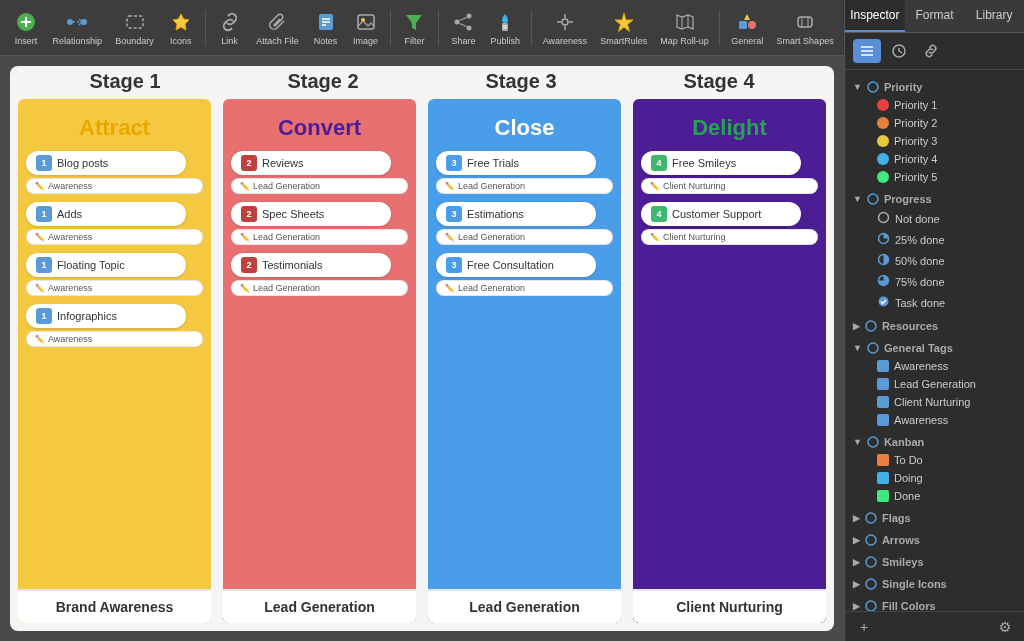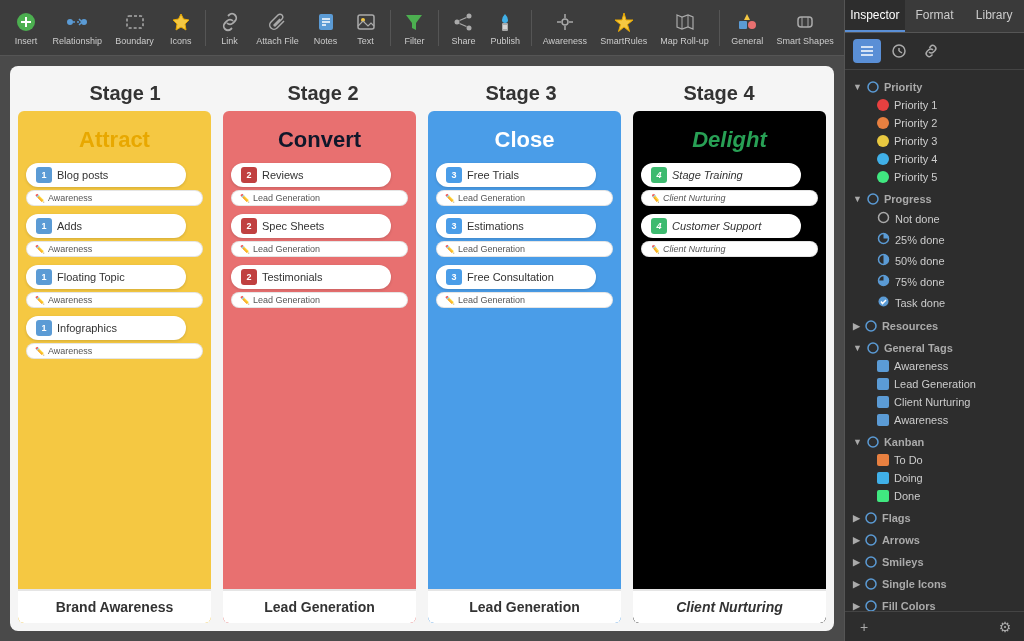--- a/index.html
+++ b/index.html
@@ -32,31 +32,31 @@
     .tree-section-header .arrow { font-size: 9px; margin-right: 4px; }
     .tree-sub { padding-left: 16px; }
     .panel-bottom { display: flex; align-items: center; justify-content: space-between; padding: 4px 8px; border-top: 1px solid #444; height: 30px; }
     .panel-bottom-btn { width: 22px; height: 22px; display: flex; align-items: center; justify-content: center; cursor: pointer; color: #aaa; font-size: 14px; border-radius: 4px; }
 
     
     #main { position: absolute; top: 56px; left: 0; right: 180px; bottom: 0; background: #4a4a4a; display: flex; flex-direction: column; overflow: hidden; }
 
     
     #kanban { margin: 10px; background: #f5f5f5; border-radius: 8px; flex: 1; overflow: hidden; display: flex; flex-direction: column; }
-    .stages-row { display: flex; padding: 16px 16px 6px 16px; gap: 0; }
+    .stages-row { display: flex; padding: 4px 16px 6px 16px; gap: 0; }
     .stage-label { flex: 1; text-align: center; font-size: 20px; font-weight: bold; color: #333; }
     .columns-row { display: flex; flex: 1; position: relative; margin: 0 8px 8px 8px; gap: 12px; }
     .col { flex: 1; border-radius: 6px; position: relative; display: flex; flex-direction: column; padding: 10px 8px; overflow: hidden; }
     .col-attract { background: #f5c842; }
     .col-convert { background: #e87070; }
     .col-close { background: #4a9de8; }
-    .col-delight { background: #000000; font-style: italic; }
+    .col-delight { background: #4c1d95; }
     .col-title { font-size: 22px; font-weight: bold; text-align: center; padding: 6px 0 10px 0; }
     .col-attract .col-title { color: #e8a800; }
-    .col-convert .col-title { color: #0f172a; }
+    .col-convert .col-title { color: #4c1d95; }
     .col-close .col-title { color: #fff; }
     .col-delight .col-title { color: #28a055; }
     .col-footer { position: absolute; bottom: 0; left: 0; right: 0; background: #fff; border-radius: 0 0 6px 6px; padding: 8px 10px; font-size: 14px; font-weight: bold; color: #333; text-align: center; border-top: 2px solid rgba(0,0,0,0.1); }
     .col-content { flex: 1; display: flex; flex-direction: column; gap: 6px; padding-bottom: 50px; }
 
     
     .card { background: #fff; border-radius: 20px; padding: 4px 10px; display: inline-flex; align-items: center; gap: 5px; font-size: 11px; font-weight: 500; color: #333; white-space: nowrap; max-width: 160px; box-shadow: 0 1px 3px rgba(0,0,0,0.15); }
     .card-num { width: 16px; height: 16px; border-radius: 3px; display: flex; align-items: center; justify-content: center; font-size: 9px; font-weight: bold; color: #fff; flex-shrink: 0; }
     .num-1 { background: #5b9bd5; }
     .num-2 { background: #c04040; }
@@ -145,21 +145,21 @@
     <span class="tb-label">Notes</span>
   </div>
   <div class="tb-item">
     <div class="tb-icon">
       <svg width="22" height="22" viewBox="0 0 22 22">
           <rect x="3" y="4" width="16" height="14" rx="2" fill="none" stroke="#aaa" stroke-width="1.5"></rect>
           <circle cx="8" cy="9" r="2" fill="#f5c842"></circle>
           <path d="M3 15 L8 10 L13 15 L16 12 L19 15" fill="none" stroke="#aaa" stroke-width="1.2"></path>
         </svg>
     </div>
-    <span class="tb-label">Text</span>
+    <span class="tb-label">Image</span>
   </div>
   <div class="tb-sep"></div>
   <div class="tb-item">
     <div class="tb-icon">
       <svg width="22" height="22" viewBox="0 0 22 22">
           <polygon points="3,4 19,4 13,12 13,19 9,17 9,12" fill="#4CAF50"></polygon>
         </svg>
     </div>
     <span class="tb-label">Filter</span>
   </div>
@@ -414,21 +414,21 @@
         <div class="col-footer">Lead Generation</div>
       </div>
 
       <div class="col col-delight">
         <div class="col-title">Delight</div>
         <div class="col-content">
 
           <div class="card-group">
             <div class="card">
               <span class="card-num num-4">4</span>
-              <span>Stage Training</span>
+              <span>Free Smileys</span>
             </div>
             <div class="tag-pill">
               <span class="tag-icon">✏️</span>
               <span>Client Nurturing</span>
             </div>
           </div>
 
           <div class="card-group">
             <div class="card">
               <span class="card-num num-4">4</span>

